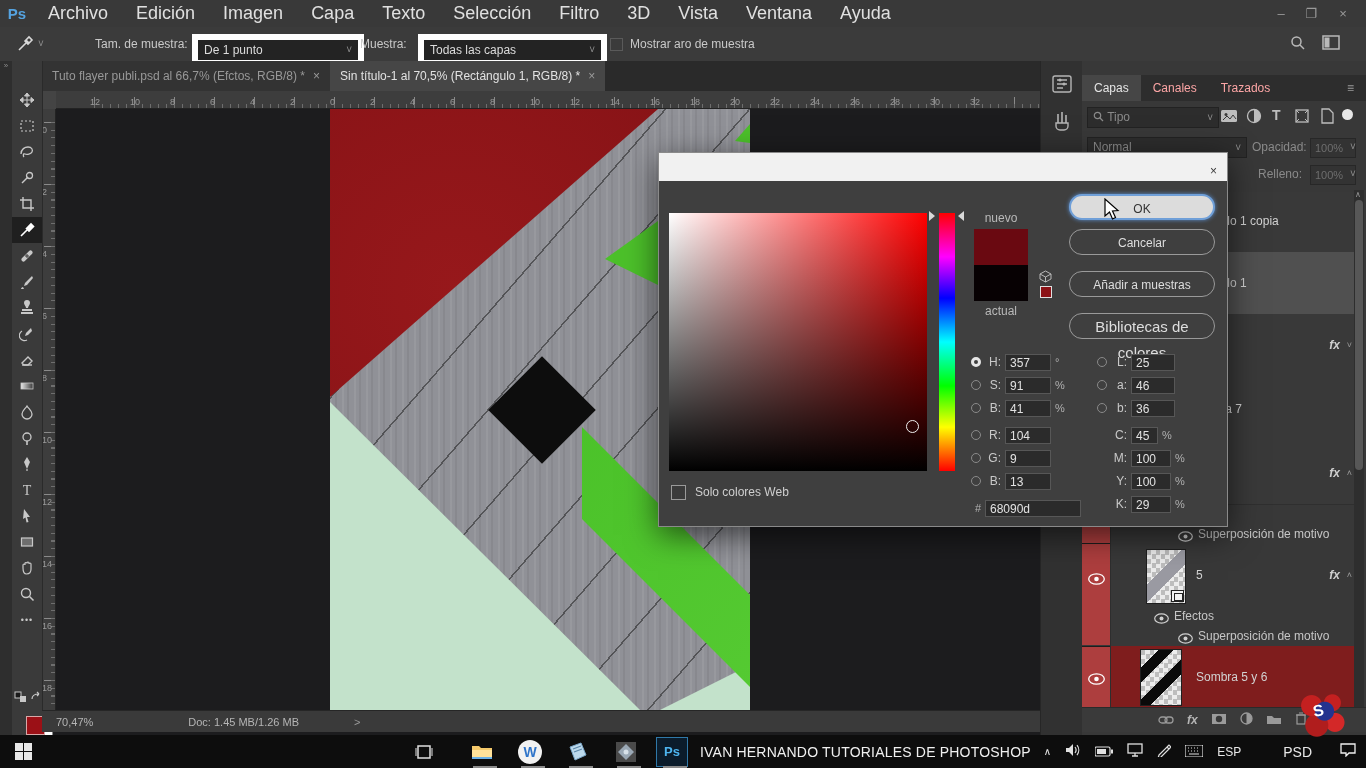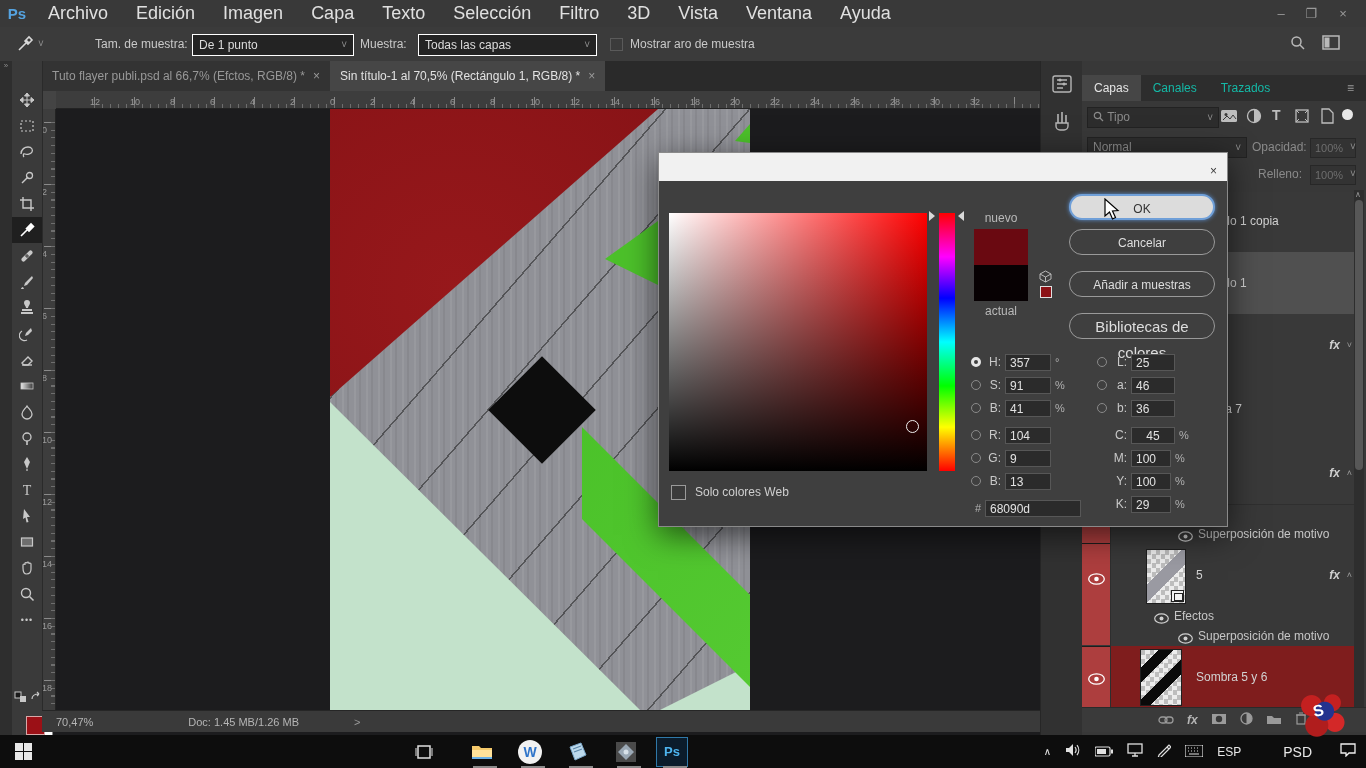--- a/index.html
+++ b/index.html
@@ -10,21 +10,21 @@
   .txt{color:#d6d6d6;font-size:13px;white-space:nowrap;}
   .dim{color:#7b7b7b;}
   
   #menubar{left:0;top:0;width:1366px;height:27px;background:#393939;display:flex;align-items:center;}
   #pslogo{width:34px;text-align:center;color:#55a3e0;font-weight:bold;font-size:15px;}
   .menu-item{padding:0 14px;font-size:18px;color:#e0e0e0;line-height:27px;}
   .winctl{color:#9a9a9a;font-size:13px;width:30px;text-align:center;line-height:27px;}
   
   #optionsbar{left:0;top:27px;width:1366px;height:34px;background:#3b3b3b;border-bottom:1px solid #262626;}
   .opt-label{font-size:12px;color:#c9c9c9;line-height:34px;}
-  .opt-select{background:#232323;border:1px solid #ffffff;color:#dcdcdc;font-size:12px;height:20px;line-height:20px;padding:0 6px;display:flex;justify-content:space-between;}
+  .opt-select{background:#232323;border:6px solid #ffffff;color:#dcdcdc;font-size:12px;height:20px;line-height:20px;padding:0 6px;display:flex;justify-content:space-between;}
   .chev{color:#8f8f8f;font-size:10px;}
   
   #tabbar{left:42px;top:61px;width:998px;height:30px;background:#2a2a2a;display:flex;}
   .doc-tab{height:30px;line-height:30px;padding:0 10px;font-size:12px;display:flex;gap:8px;align-items:center;}
   .tab-inactive{background:#333333;color:#989898;}
   .tab-active{background:#464646;color:#e2e2e2;}
   .tab-x{font-size:12px;color:#9a9a9a;}
   
   .ruler{background:#3d3d3d;}
   #ruler-h{left:56px;top:91px;width:984px;height:18px;border-bottom:1px solid #232323;
@@ -60,21 +60,21 @@
   #shape-diamond{position:absolute;left:174px;top:263px;width:76px;height:76px;background:#0d0d0d;transform:rotate(45deg);}
   
   #statusbar{left:42px;top:710px;width:998px;height:21px;background:#3a3a3a;border-top:1px solid #262626;display:flex;align-items:center;}
   #statusbar .txt{font-size:11px;color:#b5b5b5;}
   
   #dockcol{left:1040px;top:61px;width:42px;height:674px;background:#313131;border-left:1px solid #262626;}
   .dockbtn{width:30px;height:30px;margin:8px auto 4px auto;display:flex;align-items:center;justify-content:center;}
   
   #panel{left:1082px;top:61px;width:284px;height:674px;background:#383838;}
   #paneltabs{position:absolute;left:0;top:14px;width:284px;height:26px;background:#2d2d2d;display:flex;}
-  .ptab{padding:0 12px;line-height:26px;font-size:12px;color:#14b8a6;}
+  .ptab{padding:0 12px;line-height:26px;font-size:12px;color:#fca5a5;}
   .ptab.active{background:#464646;color:#e5e5e5;}
   .prow-label{font-size:12px;color:#8a8a8a;}
   .pselect{background:#2d2d2d;border:1px solid #222;height:19px;line-height:19px;font-size:12px;color:#8a8a8a;padding:0 5px;display:flex;justify-content:space-between;}
   .valbox{background:#333;border:1px solid #272727;height:18px;line-height:18px;font-size:11px;color:#6e6e6e;padding:0 4px;}
   .lrow{position:absolute;left:0;width:272px;background:#393939;border-bottom:1px solid #2f2f2f;}
   .lrow.sel{background:#505050;}
   .lname{position:absolute;font-size:12px;color:#d2d2d2;white-space:nowrap;}
   .fxbadge{position:absolute;right:14px;font-size:12px;color:#cfcfcf;font-style:italic;font-weight:bold;}
   .fxchev{position:absolute;right:2px;font-size:9px;color:#9a9a9a;}
   .effrow-txt{font-size:12px;color:#c6c6c6;white-space:nowrap;}
@@ -607,21 +607,21 @@
       <span class="fbox" style="width:44px;">46</span>
     </div>
     <div class="frow" style="left:438px;top:246px;">
       <span class="radio"></span>
         <span class="flabel">b:</span>
       <span class="fbox" style="width:44px;">36</span>
     </div>
 
     <div class="frow" style="left:452px;top:273px;">
       <span class="flabel">C:</span>
-        <span class="fbox" style="width:44px;text-align:center;">45</span>
+        <span class="fbox" style="width:27px;">45</span>
         <span class="funit">%</span>
     </div>
     <div class="frow" style="left:452px;top:296px;">
       <span class="flabel">M:</span>
         <span class="fbox" style="width:40px;">100</span>
         <span class="funit">%</span>
     </div>
     <div class="frow" style="left:452px;top:319px;">
       <span class="flabel">Y:</span>
         <span class="fbox" style="width:40px;">100</span>
@@ -680,20 +680,21 @@
     <div class="tb-ico underline" style="margin-left:12px;">
       <svg width="22" height="22">
           <rect x="1" y="1" width="20" height="20" fill="#4a4a4a"></rect>
           <path d="M11 3 L19 11 L11 19 L3 11 Z" fill="#9aa8b5"></path>
           <circle cx="11" cy="11" r="2.5" fill="#d8e2ea"></circle>
         </svg>
     </div>
     <div class="tb-ico underline" style="margin-left:12px;background:#0b1c2b;border:1px solid #2f78a8;width:30px;height:28px;margin-top:0;">
       <span style="color:#4db5f0;font-size:13px;font-weight:bold;">Ps</span>
     </div>
+    <div id="tb-title">IVAN HERNANDO TUTORIALES DE PHOTOSHOP</div>
     <div style="margin-left:auto;display:flex;align-items:center;gap:14px;margin-right:10px;">
       <span class="traytxt" style="font-size:10px;">∧</span>
       <span><svg width="16" height="14">
             <path d="M1 5 h3 l4-4 v12 l-4-4 h-3z" fill="#e0e0e0"></path>
             <path d="M10 4 a5 5 0 010 6 M12 2 a8 8 0 010 10" fill="none" stroke="#e0e0e0" stroke-width="1.2"></path>
           </svg></span>
       <span><svg width="18" height="11">
             <rect x="0" y="1" width="15" height="9" rx="1.5" fill="none" stroke="#e0e0e0" stroke-width="1.2"></rect>
             <rect x="2" y="3" width="9" height="5" fill="#e0e0e0"></rect>
             <rect x="16" y="3.5" width="2" height="4" fill="#e0e0e0"></rect>

